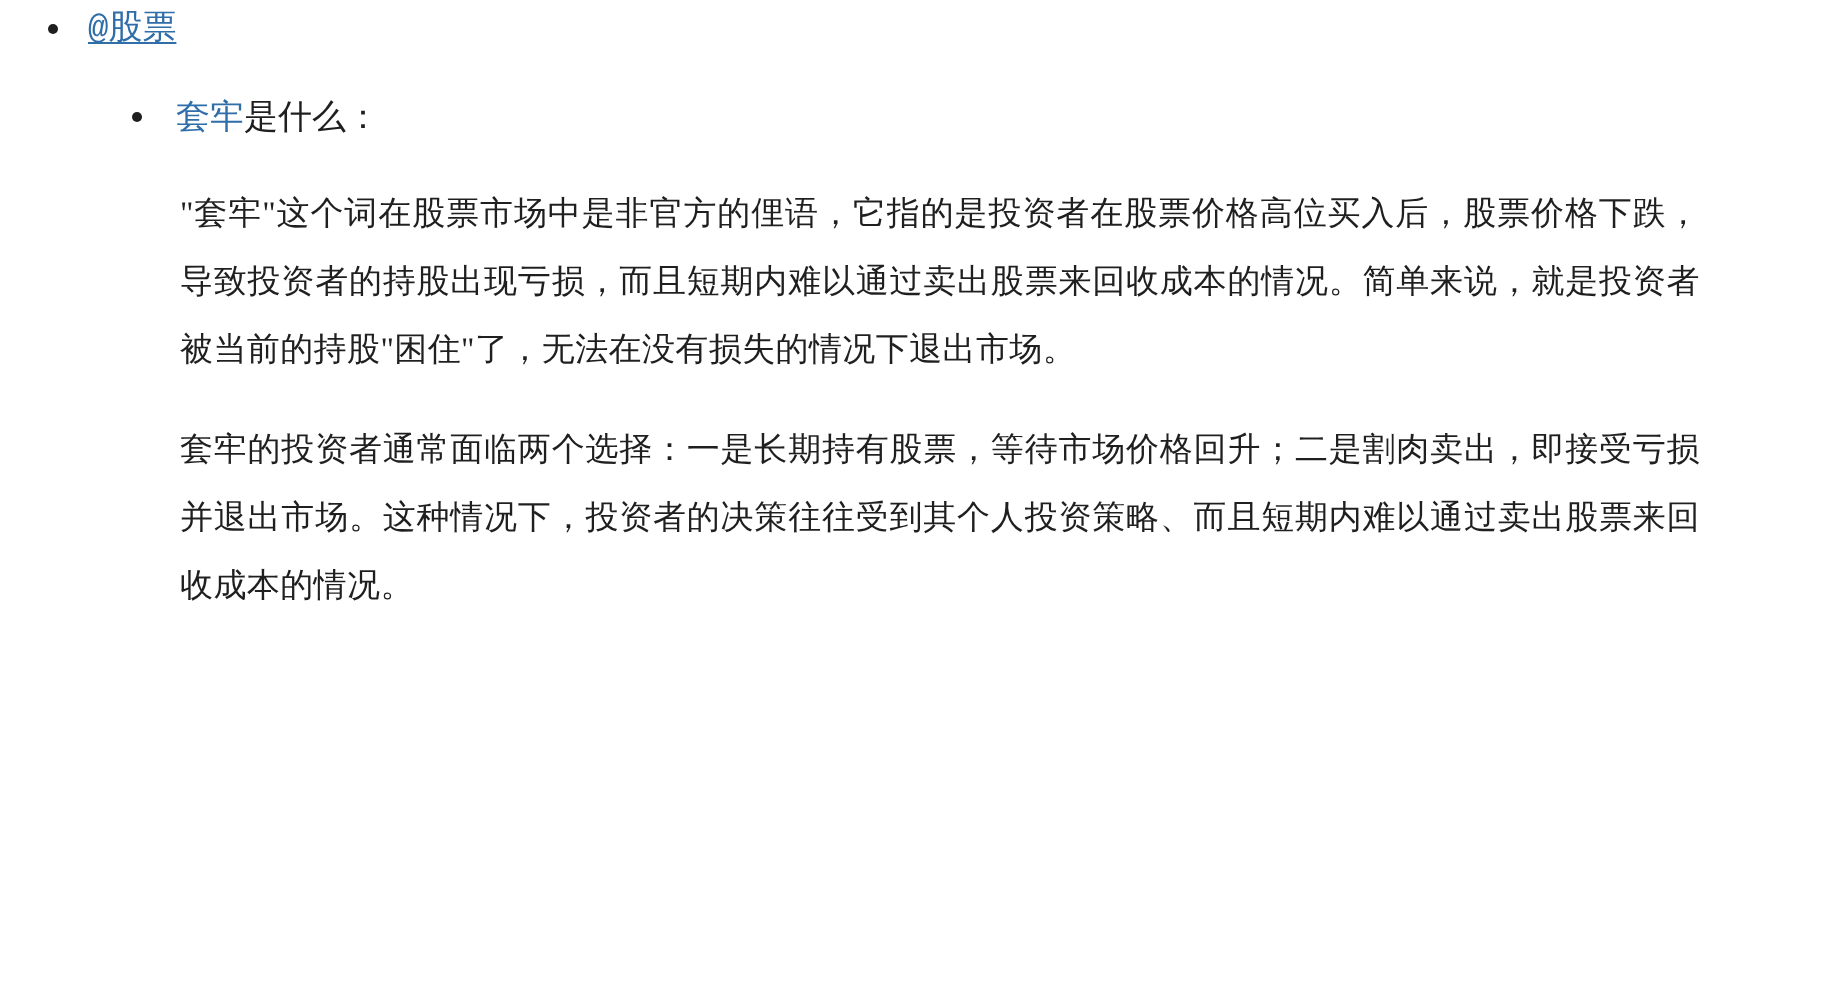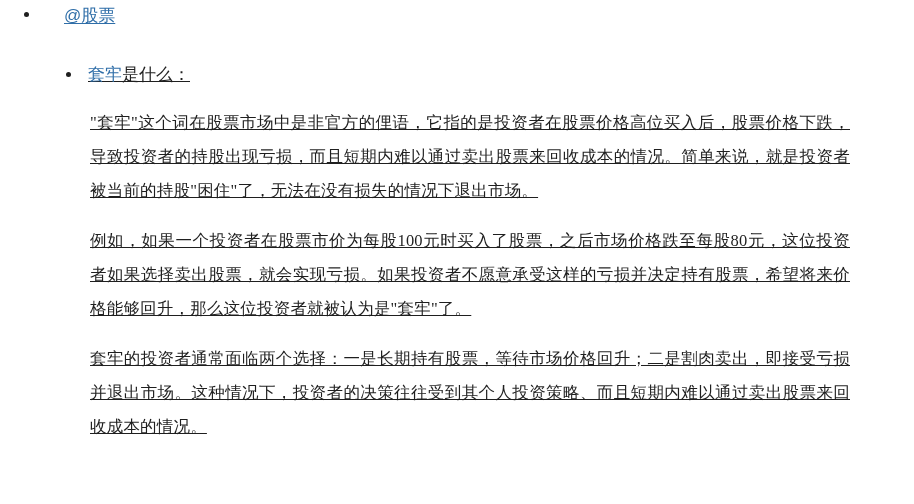--- a/index.html
+++ b/index.html
@@ -41,30 +41,28 @@
     height: 5px;
     border-radius: 50%;
     background: #1f1f1f;
   }
   .tag-link {
     color: #2f6ea8;
     text-decoration: underline;
     text-underline-offset: 2px;
     font-size: 17px;
     line-height: 24px;
-    font-family: Liberation Sans, sans-serif;
-    margin-left: 20px;
+    font-family: Liberation Mono, monospace;
   }
 
   
   ul.level2 {
     list-style: none;
-    margin: 34px 0 0 0;
+    margin: 18px 0 0 0;
     padding: 0;
-    text-decoration: underline;
   }
   li.item2 {
     position: relative;
     padding-left: 44px;
   }
   li.item2 > .bullet2 {
     position: absolute;
     left: 22px;
     top: 10px;
     width: 5px;
@@ -110,20 +108,19 @@
 
       <ul class="level2">
         <li class="item2">
           <span class="bullet2"></span>
           <div class="heading-line">
             <span class="heading-term">套牢</span><span>是什么：</span>
           </div>
 
           <div class="body-block">
             <p class="para first">"套牢"这个词在股票市场中是非官方的俚语，它指的是投资者在股票价格高位买入后，股票价格下跌，导致投资者的持股出现亏损，而且短期内难以通过卖出股票来回收成本的情况。简单来说，就是投资者被当前的持股"困住"了，无法在没有损失的情况下退出市场。</p>
-            <p class="para">例如，如果一个投资者在股票市价为每股100元时买入了股票，之后市场价格跌至每股80元，这位投资者如果选择卖出股票，就会实现亏损。如果投资者不愿意承受这样的亏损并决定持有股票，希望将来价格能够回升，那么这位投资者就被认为是"套牢"了。</p>
             <p class="para">套牢的投资者通常面临两个选择：一是长期持有股票，等待市场价格回升；二是割肉卖出，即接受亏损并退出市场。这种情况下，投资者的决策往往受到其个人投资策略、而且短期内难以通过卖出股票来回收成本的情况。</p>
           </div>
         </li>
       </ul>
     </li>
   </ul>
 </div>
 
 </body></html>

